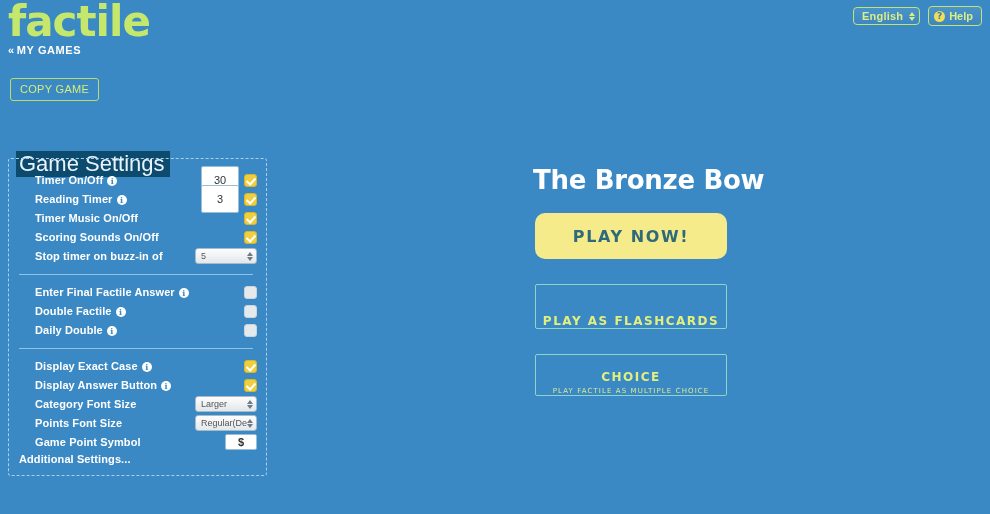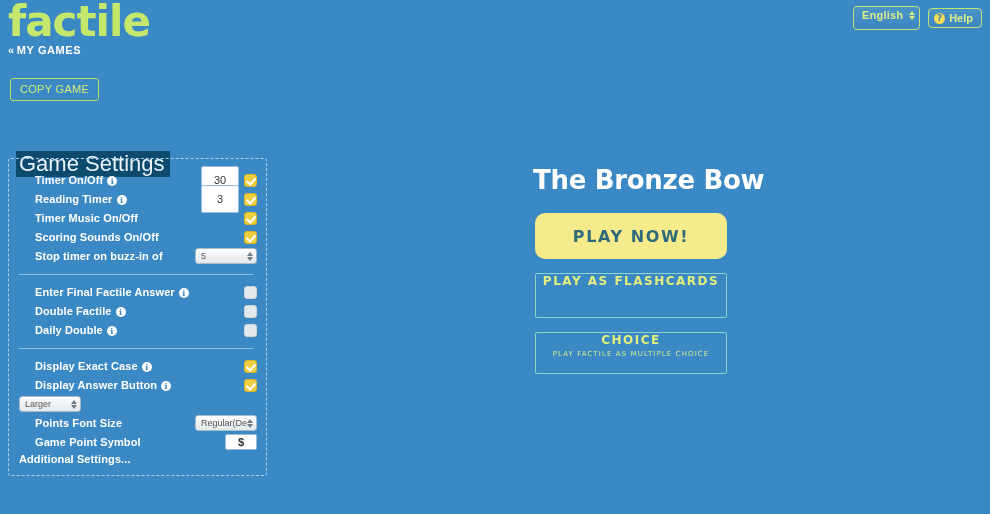--- a/index.html
+++ b/index.html
@@ -57,21 +57,21 @@
     display: flex;
     align-items: center;
     gap: 8px;
   }
   .lang-select {
     display: flex;
     align-items: center;
     gap: 6px;
     border: 1px solid #c3e274;
     border-radius: 4px;
-    padding: 2px 4px 8px 8px;
+    padding: 2px 4px 2px 8px;
     background: linear-gradient(#4a93ca, #3d86c0);
     cursor: pointer;
   }
   .lang-select .lbl {
     font-size: 11px;
     font-weight: bold;
     color: #d9ef86;
     letter-spacing: 0.2px;
   }
   .spin {
@@ -277,31 +277,31 @@
     border-radius: 10px;
     color: #2f6a7a;
     font-size: 16px;
     font-weight: bold;
     letter-spacing: 1.6px;
     width: 100%;
     cursor: pointer;
     font-family: "DejaVu Sans", sans-serif;
   }
   .outline-btn {
-    margin-top: 14px;
+    margin-top: 25px;
     width: 100%;
     border: 1px solid #8fd4c9;
     border-radius: 2px;
     background: transparent;
     cursor: pointer;
     padding: 0;
     display: flex;
     flex-direction: column;
     align-items: center;
-    justify-content: flex-start;
+    justify-content: flex-end;
   }
   .outline-btn.tall { height: 45px; }
   .outline-btn.short { height: 42px; }
   .outline-btn .main-lbl {
     font-size: 12px;
     font-weight: bold;
     color: #e2ef7e;
     letter-spacing: 1.5px;
     font-family: "DejaVu Sans", sans-serif;
   }
@@ -417,20 +417,21 @@
   </div>
 
   <div class="row">
     <div class="label"><span>Display Answer Button</span><span class="info-icon">i</span></div>
     <div class="ctrl">
         <span class="chk on"></span>
       </div>
   </div>
 
   <div class="row">
+    <div class="label">Category Font Size</div>
     <div class="ctrl">
       <div class="sel">
         <span class="val">Larger</span>
         <span class="spin">
             <i class="up"></i>
             <i class="dn"></i>
           </span>
       </div>
     </div>
   </div>

